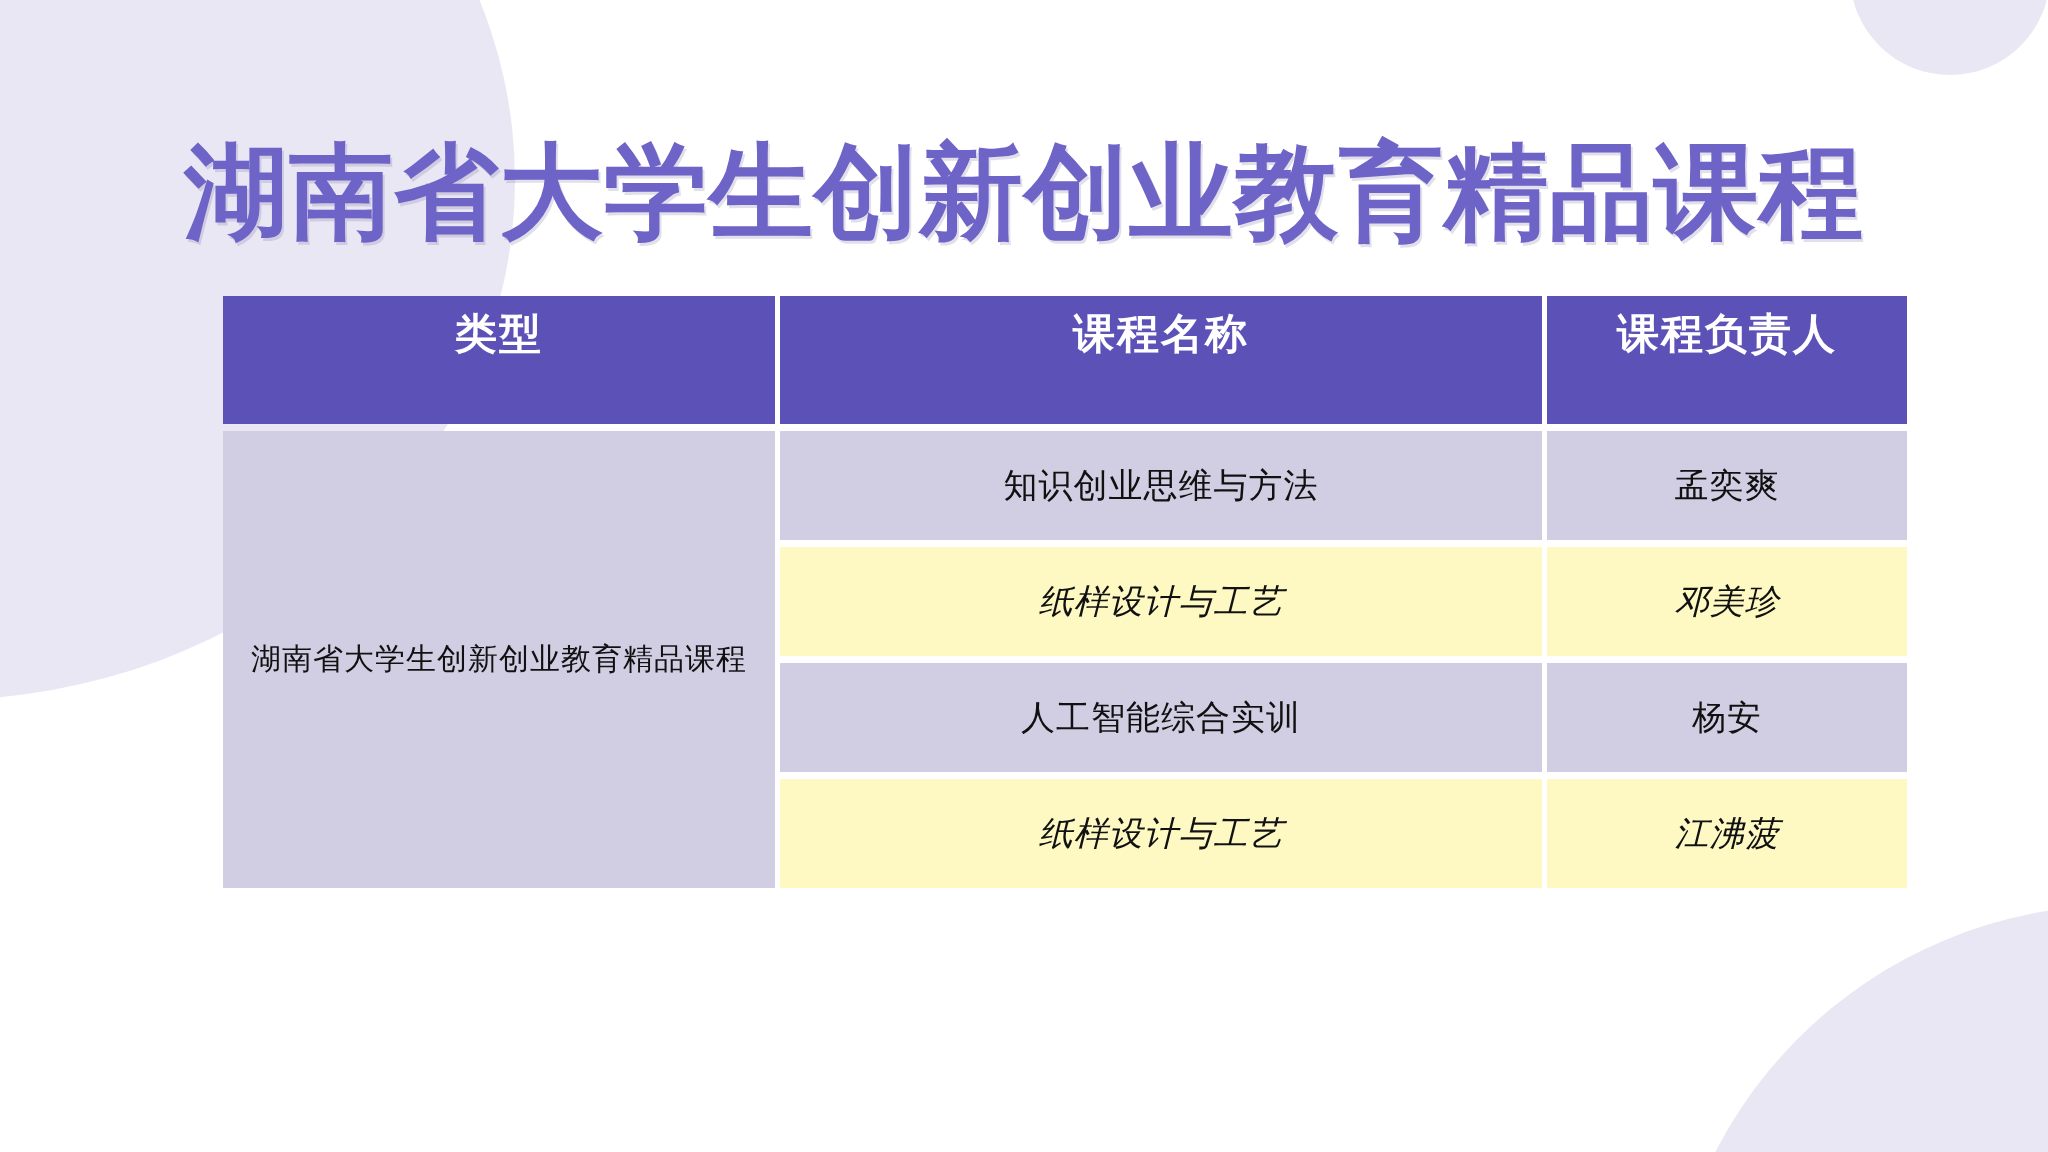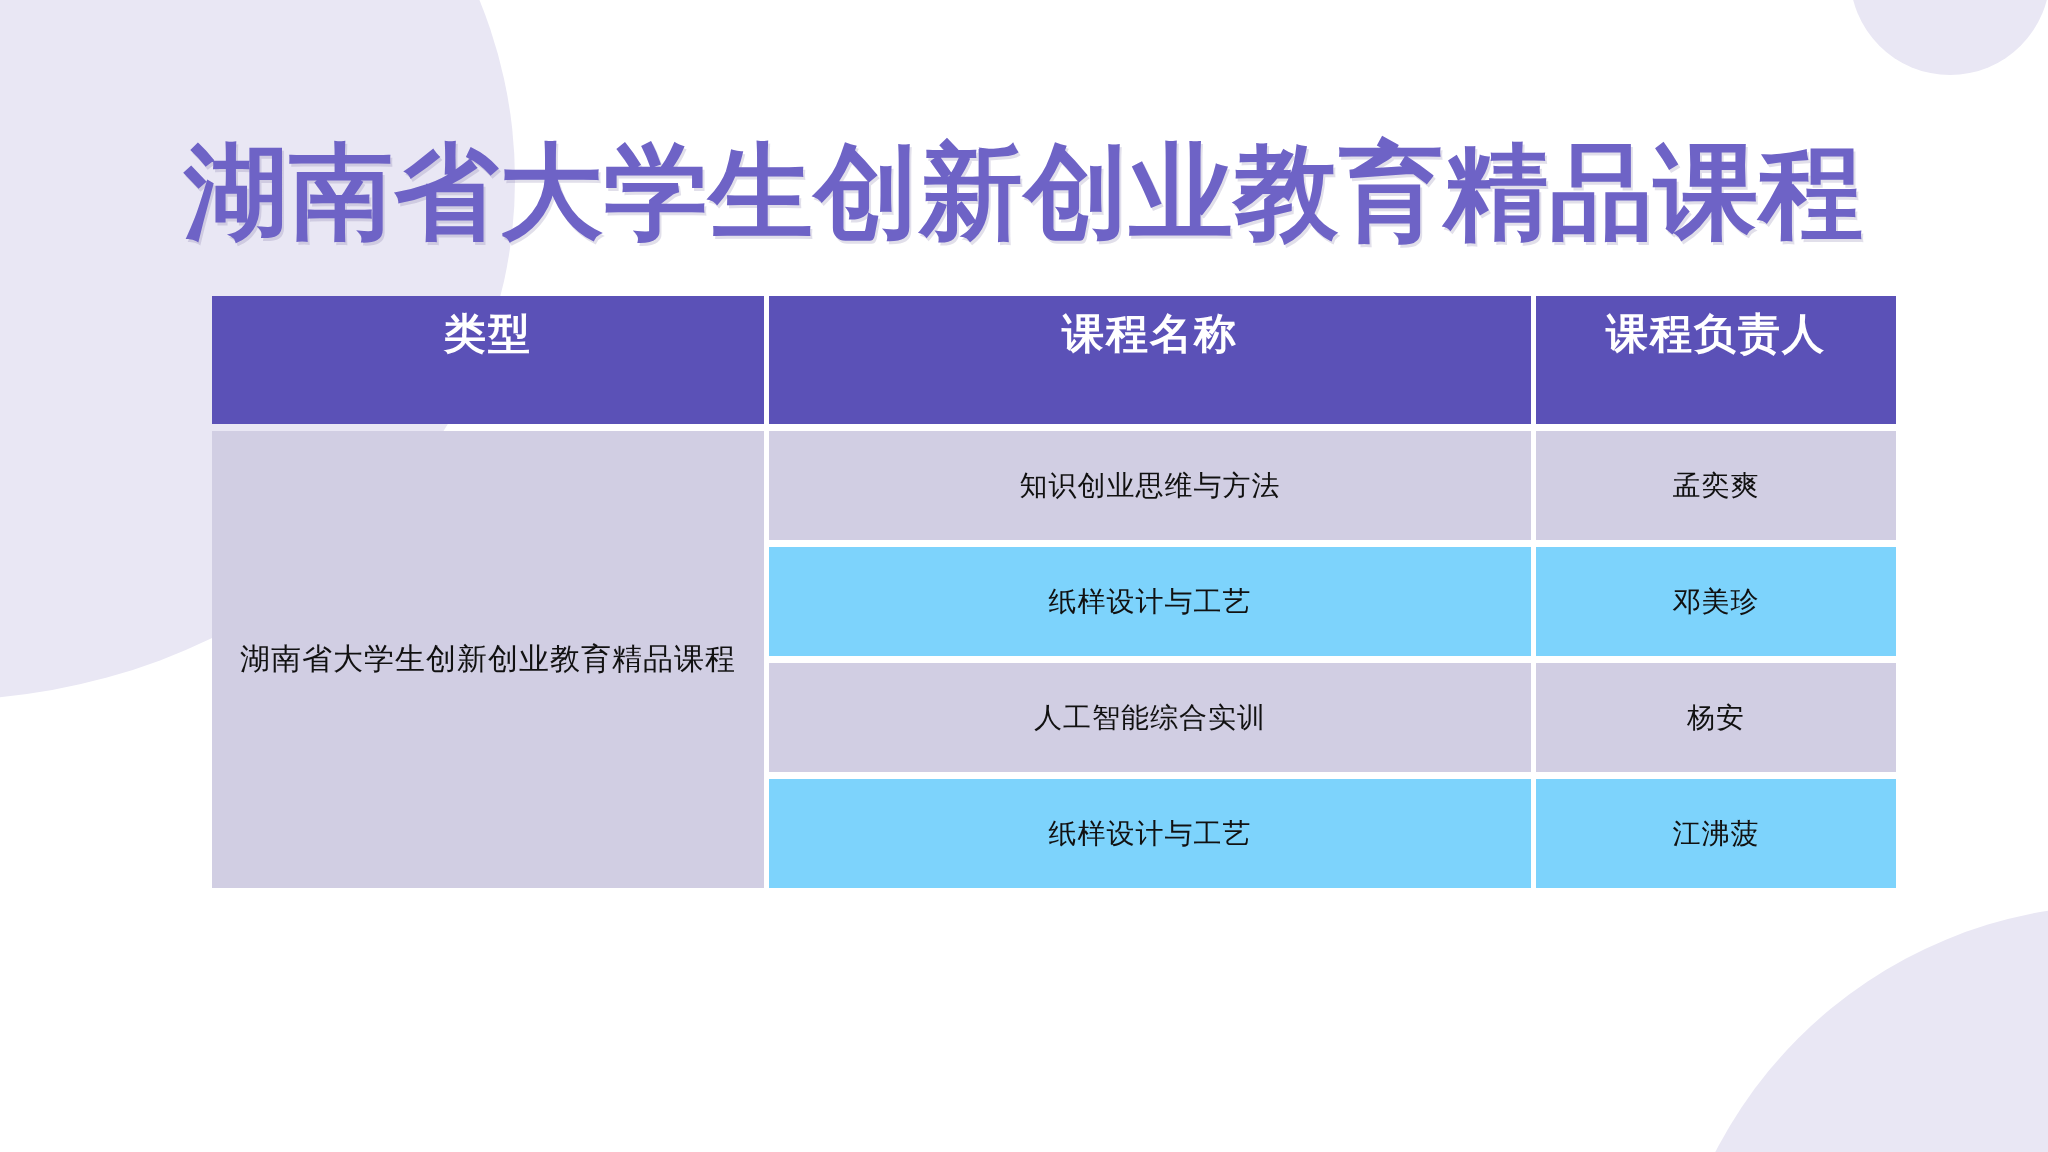--- a/index.html
+++ b/index.html
@@ -35,21 +35,21 @@
     letter-spacing: 1px;
     color: #6e63c6;
     text-shadow: 2px 3px 0 rgba(90, 80, 140, 0.18);
     z-index: 2;
     white-space: nowrap;
   }
 
   
   .course-table {
     position: absolute;
-    left: 207px; top: 289px;
+    left: 218px; top: 289px;
     border-collapse: separate;
     border-spacing: 5px 7px;
     z-index: 2;
     table-layout: fixed;
   }
   .course-table th, .course-table td {
     margin: 0;
     text-align: center;
     box-sizing: border-box;
   }
@@ -63,26 +63,26 @@
     height: 128px;
     letter-spacing: 2px;
   }
   .col-type   { width: 552px; }
   .col-course { width: 762px; }
   .col-leader { width: 360px; }
 
   .course-table td {
     height: 109px;
     vertical-align: middle;
-    font-size: 28px;
+    font-size: 34px;
     color: #111111;
     letter-spacing: 1px;
   }
   .row-dark  td { background: #d1cee3; }
-  .row-light td { background: #7dd3fc; }
+  .row-light td { background: #fef9c3; font-style: italic; }
   td.type-cell { background: #d1cee3; font-size: 30px; }
 </style>
 </head>
 <body>
 
 <div class="decor decor-topleft"></div>
 <div class="decor decor-topright"></div>
 <div class="decor decor-bottomright"></div>
 
 <h1 class="title">湖南省大学生创新创业教育精品课程</h1>

